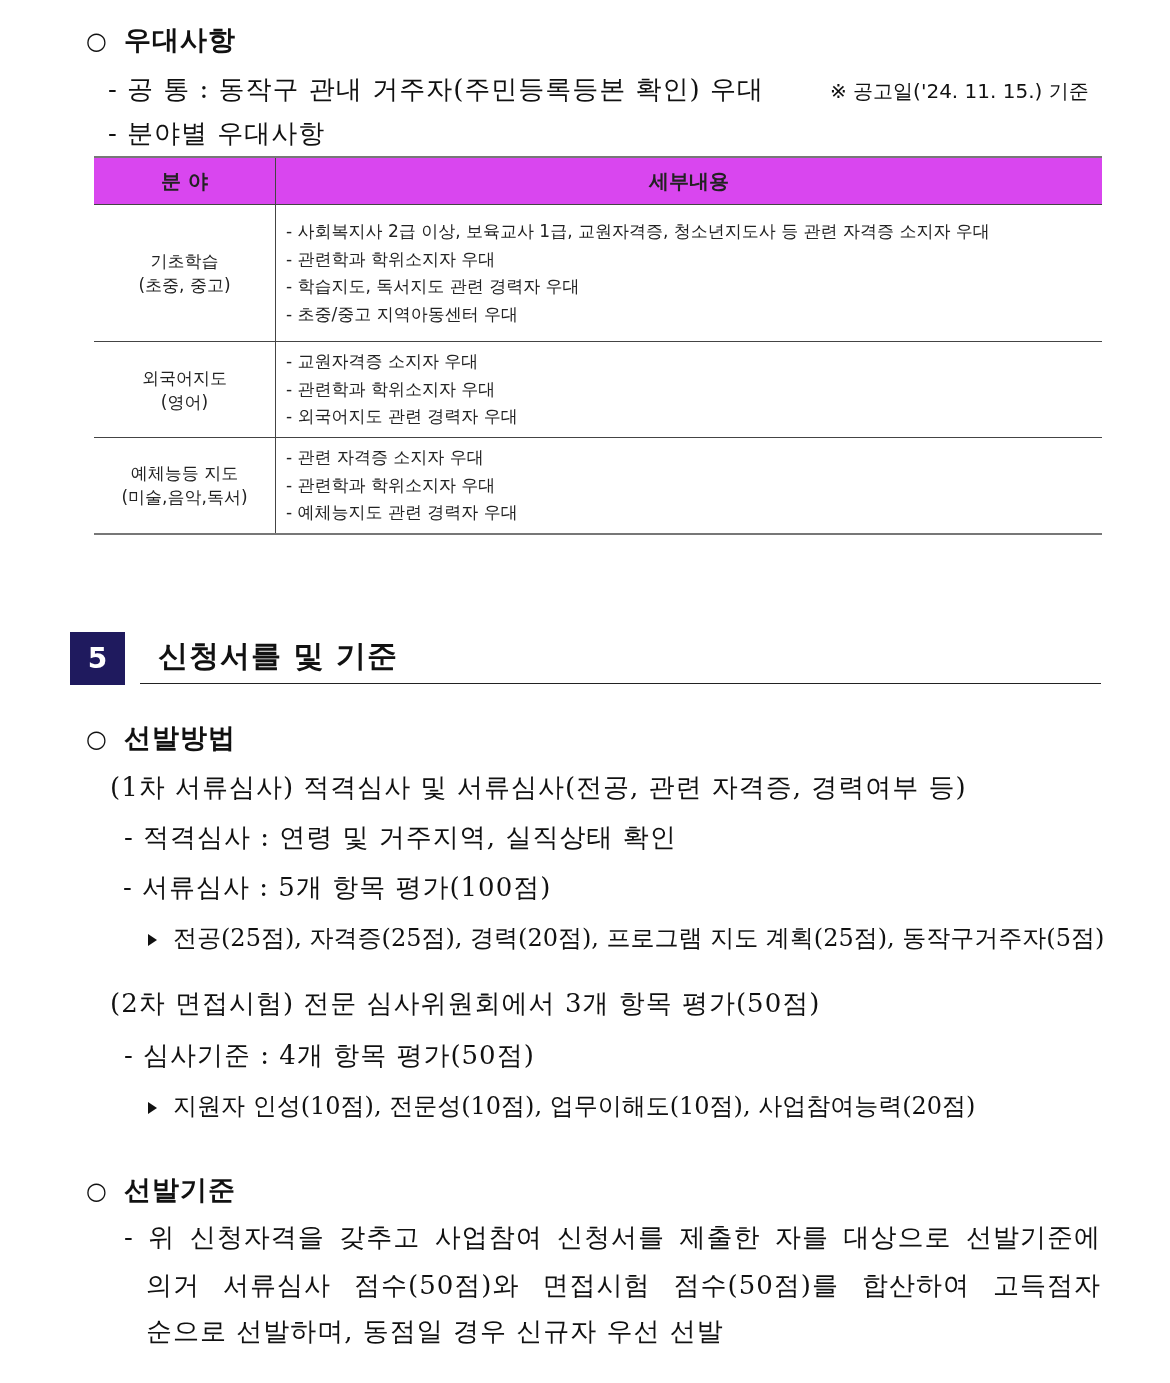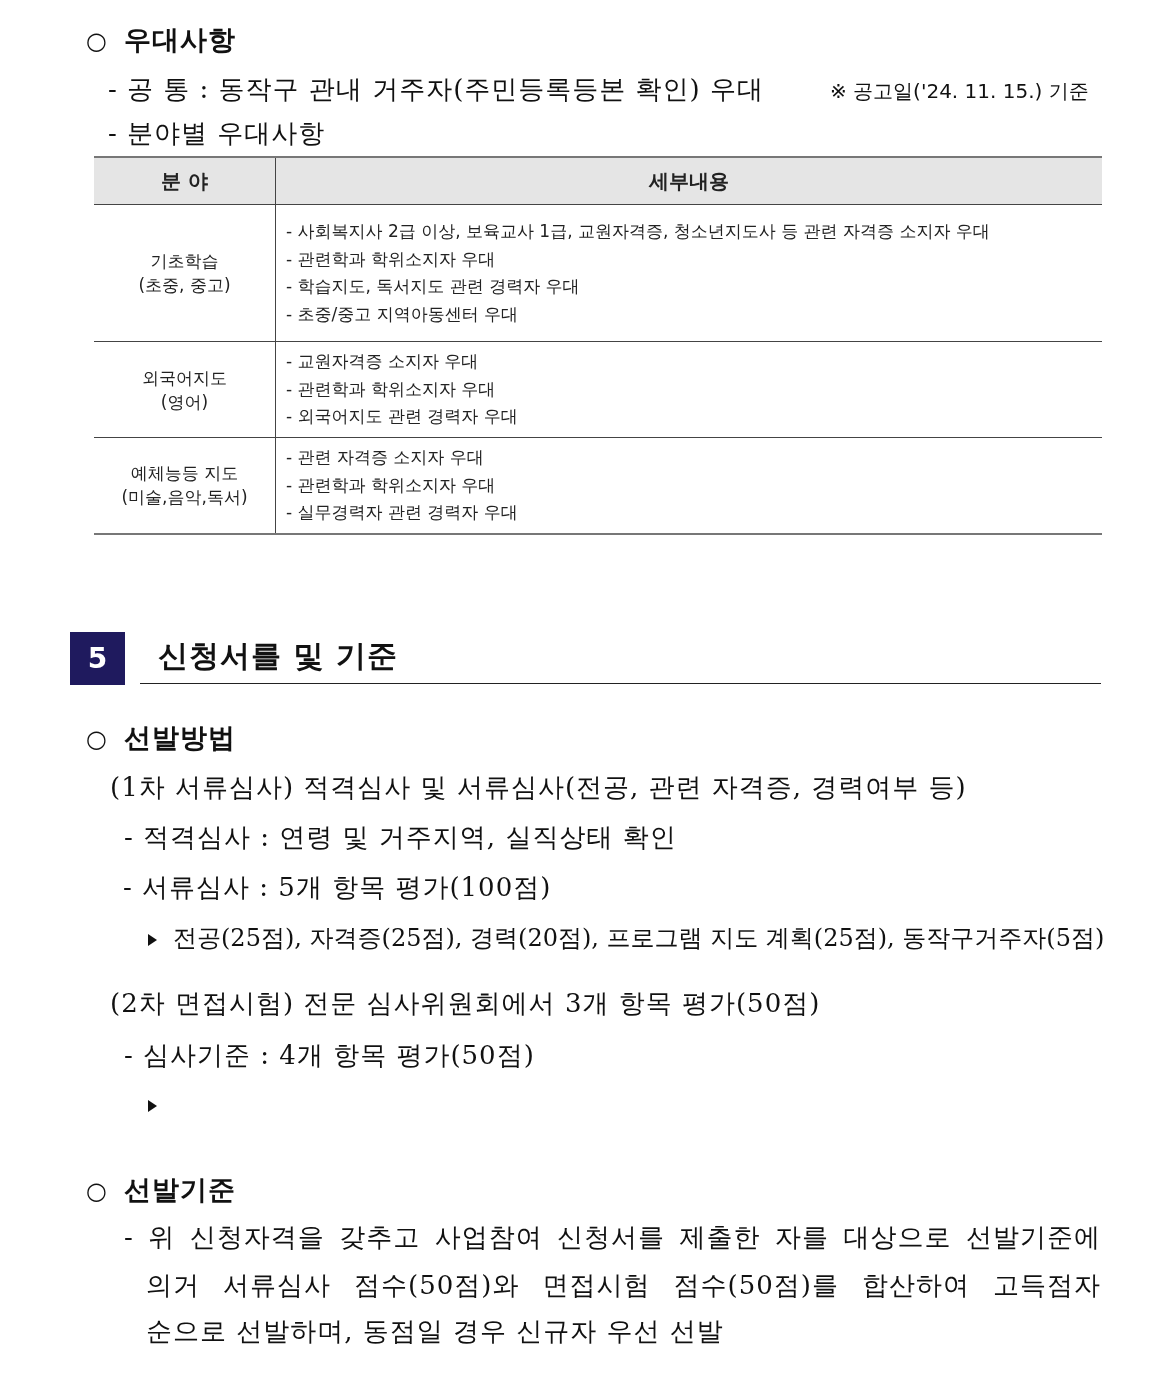--- a/index.html
+++ b/index.html
@@ -6,21 +6,21 @@
   body { width: 1170px; height: 1383px; position: relative; overflow: hidden;
          font-family: "DejaVu Serif", "Liberation Serif", serif; color: #111; }
   .abs { position: absolute; white-space: nowrap; }
   .h-circle { font-size: 27px; font-weight: bold; font-family: "DejaVu Sans", "Liberation Sans", sans-serif; letter-spacing: 1px; }
   .h-circle .mk { font-weight: normal; font-size: 24px; margin-right: 16px; }
   .line { font-size: 26px; letter-spacing: 1px; }
   .note { font-size: 20px; }
   .sans { font-family: "DejaVu Sans", "Liberation Sans", sans-serif; }
   table.pref { position: absolute; left: 94px; top: 156px; width: 1008px; border-collapse: collapse;
                font-family: "DejaVu Sans", "Liberation Sans", sans-serif; font-size: 17px; color: #222; }
-  table.pref th { background: #e5e5e5; height: 44px; font-size: 20px; font-weight: bold; border-top: 2px solid #777; border-bottom: 1px solid #444; }
+  table.pref th { background: #d946ef; height: 44px; font-size: 20px; font-weight: bold; border-top: 2px solid #777; border-bottom: 1px solid #444; }
   table.pref td { border-bottom: 1px solid #444; vertical-align: middle; padding: 0; }
   table.pref tr:last-child td { border-bottom: 2px solid #777; }
   table.pref .c1 { width: 179px; text-align: center; border-right: 1px solid #444; line-height: 24px; }
   table.pref th.c1 { border-right: 1px solid #444; }
   table.pref .c2 { padding-left: 10px; line-height: 27.5px; }
   .sec-num { position: absolute; left: 70px; top: 632px; width: 55px; height: 53px; background: #1f1a5e; color: #fff;
              font-family: "DejaVu Sans", "Liberation Sans", sans-serif; font-size: 28px; font-weight: bold;
              display: flex; align-items: center; justify-content: center; }
   .sec-title { position: absolute; left: 158px; top: 636px; font-family: "DejaVu Sans", "Liberation Sans", sans-serif;
                font-size: 30px; font-weight: bold; letter-spacing: 1px; }
@@ -73,21 +73,21 @@
       </td>
     </tr>
     <tr style="height:96px;">
       <td class="c1">
         <div>예체능등 지도</div>
         <div>(미술,음악,독서)</div>
       </td>
       <td class="c2">
         <div>- 관련 자격증 소지자 우대</div>
         <div>- 관련학과 학위소지자 우대</div>
-        <div>- 실무경력자 관련 경력자 우대</div>
+        <div>- 예체능지도 관련 경력자 우대</div>
       </td>
     </tr>
   </tbody>
 </table>
 
 <div class="sec-num">5</div>
 <div class="sec-title">신청서를 및 기준</div>
 <div class="sec-rule"></div>
 
 <div class="abs h-circle" style="left:86px;top:720px;">
@@ -95,21 +95,21 @@
 </div>
 <div class="abs line" style="left:110px;top:770px;">(1차 서류심사) 적격심사 및 서류심사(전공, 관련 자격증, 경력여부 등)</div>
 <div class="abs line" style="left:124px;top:820px;">- 적격심사 : 연령 및 거주지역, 실직상태 확인</div>
 <div class="abs line" style="left:123px;top:870px;">- 서류심사 : 5개 항목 평가(100점)</div>
 <div class="abs line" style="left:148px;top:922px;font-size:24px;letter-spacing:0;">
   <span class="tri"></span><span>전공(25점), 자격증(25점), 경력(20점), 프로그램 지도 계획(25점), 동작구거주자(5점)</span>
 </div>
 <div class="abs line" style="left:110px;top:986px;">(2차 면접시험) 전문 심사위원회에서 3개 항목 평가(50점)</div>
 <div class="abs line" style="left:124px;top:1038px;">- 심사기준 : 4개 항목 평가(50점)</div>
 <div class="abs line" style="left:148px;top:1090px;font-size:24px;letter-spacing:0;">
-  <span class="tri"></span>
+  <span class="tri"></span><span>지원자 인성(10점), 전문성(10점), 업무이해도(10점), 사업참여능력(20점)</span>
 </div>
 
 <div class="abs h-circle" style="left:86px;top:1172px;">
   <span class="mk">○</span><span>선발기준</span>
 </div>
 <div class="abs line just" style="left:124px;top:1220px;width:977px;">- 위 신청자격을 갖추고 사업참여 신청서를 제출한 자를 대상으로 선발기준에</div>
 <div class="abs line just" style="left:146px;top:1268px;width:955px;">의거 서류심사 점수(50점)와 면접시험 점수(50점)를 합산하여 고득점자</div>
 <div class="abs line" style="left:146px;top:1314px;">순으로 선발하며, 동점일 경우 신규자 우선 선발</div>
 
 </body></html>

